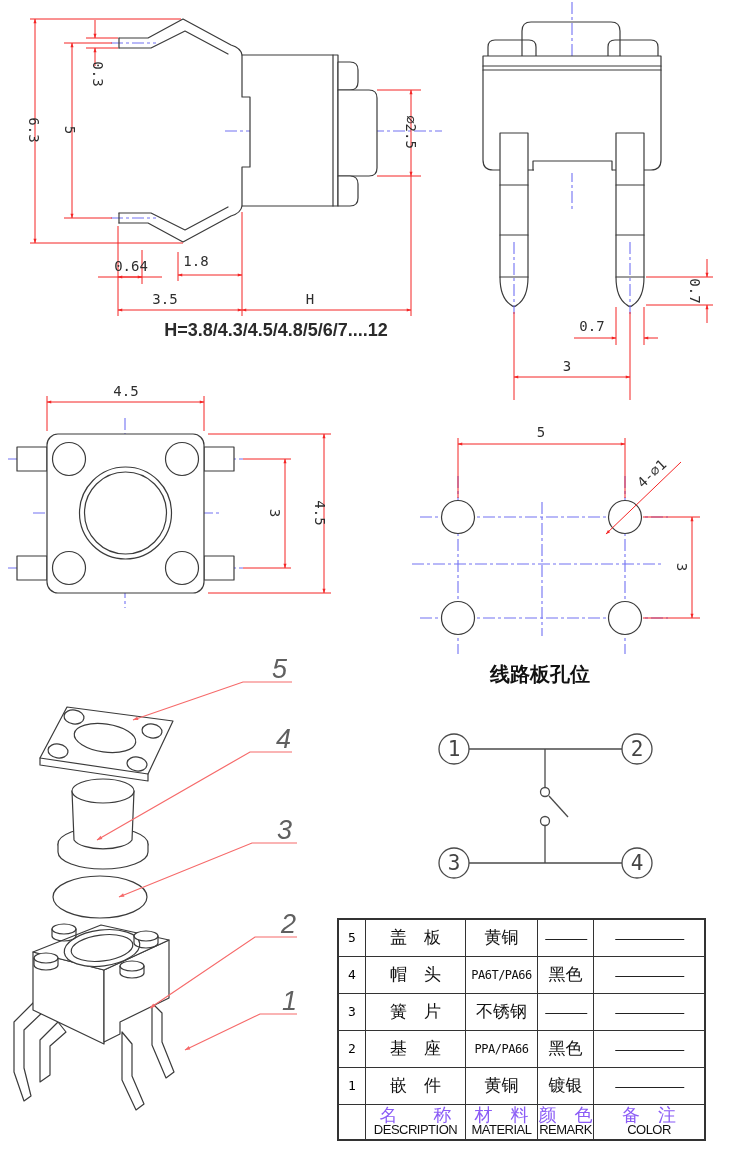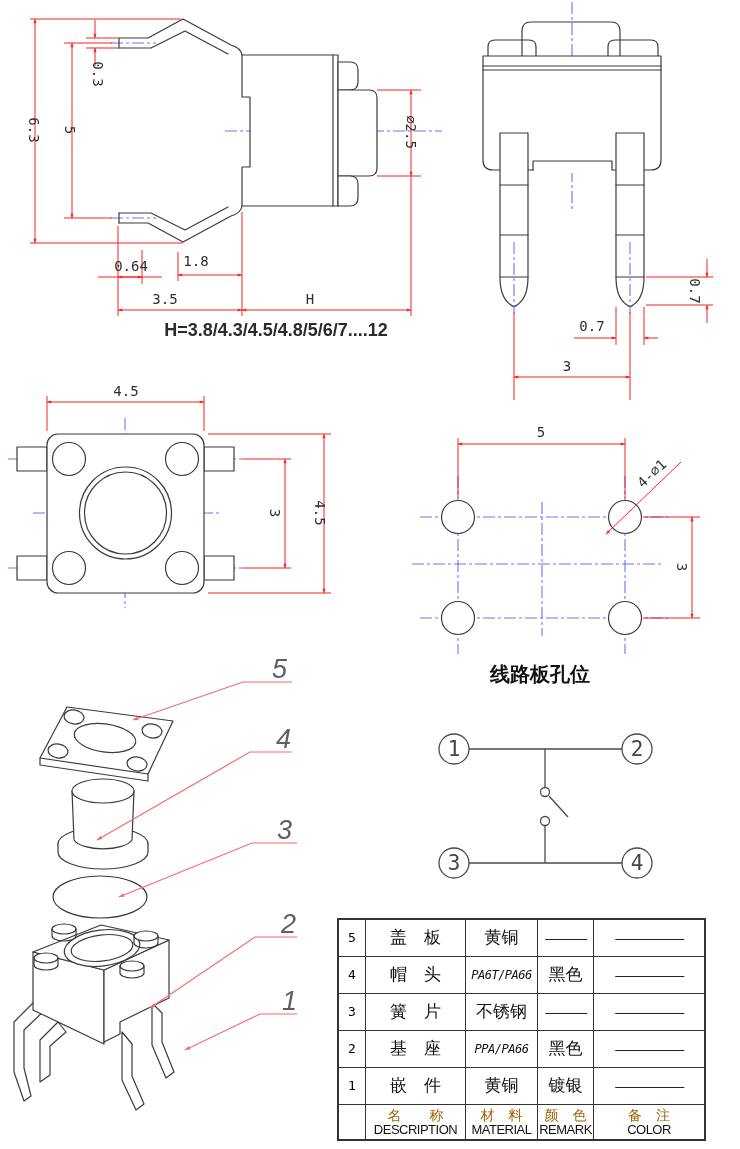--- a/index.html
+++ b/index.html
@@ -27,23 +27,23 @@
                  padding:0;overflow:hidden;white-space:nowrap;}
   table.parts{border:2px solid #333;}
   td.c-no{width:26px;font:13px "DejaVu Sans Mono",monospace;}
   td.c-name{width:99px;}
   td.c-mat{width:71px;}
   td.c-col{width:55px;}
   td.c-rem{width:110px;}
   tr.prow{height:37px;}
   tr.hrow{height:36px;}
   .cjk{font-family:"Liberation Serif",serif;font-size:17px;color:#111;margin-top:35px;}
-  .mat-code{font-family:"DejaVu Sans Mono",monospace;font-size:12px;letter-spacing:-0.5px;color:#111;font-style:italic;}
+  .mat-code{font-family:"DejaVu Sans Mono",monospace;font-size:12px;letter-spacing:-0.5px;color:#111;}
   .dash{font-size:15px;letter-spacing:-1.5px;color:#222;}
-  .hcn{font-family:"Liberation Serif",serif;font-size:14px;line-height:15px;color:#a16207;}
+  .hcn{font-family:"Liberation Serif",serif;font-size:18px;line-height:15px;color:#8b5cf6;}
   .hen{font-family:"Liberation Sans",sans-serif;font-size:13px;line-height:13px;color:#111;
        letter-spacing:-0.5px;}
 </style>
 </head>
 <body>
 
 <div class="canvas">
 <svg width="740" height="1149" viewBox="0 0 740 1149">
   <defs>
     <marker id="ar" viewBox="0 0 10 10" refX="9.5" refY="5" markerWidth="12" markerHeight="4.5" orient="auto-start-reverse">

